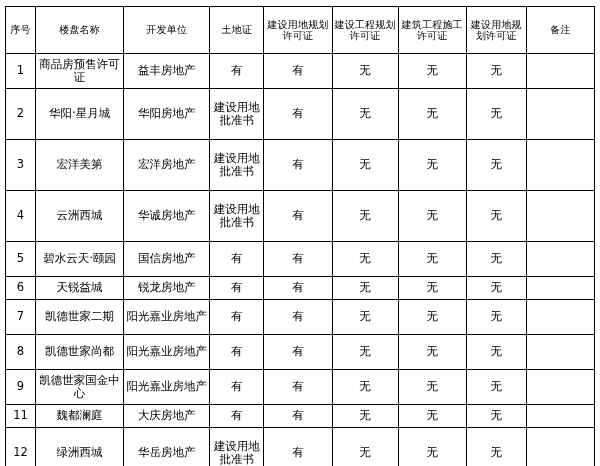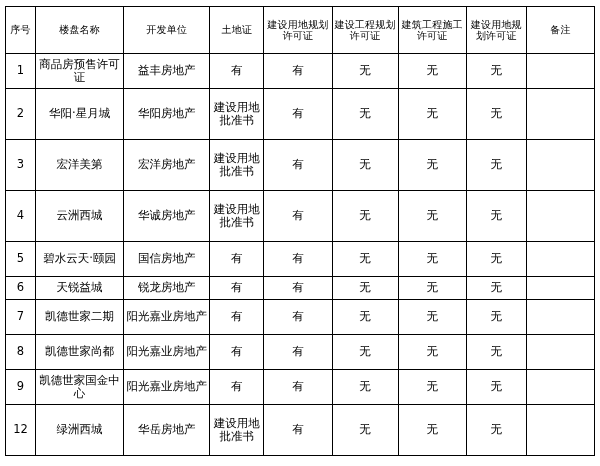--- a/index.html
+++ b/index.html
@@ -177,20 +177,31 @@
         <td>9</td>
         <td>凯德世家国金中心</td>
         <td>阳光嘉业房地产</td>
         <td>有</td>
         <td>有</td>
         <td>无</td>
         <td>无</td>
         <td>无</td>
         <td></td>
       </tr>
+      <tr class="r-short">
+        <td>11</td>
+        <td>魏都澜庭</td>
+        <td>大庆房地产</td>
+        <td>有</td>
+        <td>有</td>
+        <td>无</td>
+        <td>无</td>
+        <td>无</td>
+        <td></td>
+      </tr>
       <tr class="r-tall">
         <td>12</td>
         <td>绿洲西城</td>
         <td>华岳房地产</td>
         <td>建设用地批准书</td>
         <td>有</td>
         <td>无</td>
         <td>无</td>
         <td>无</td>
         <td></td>

